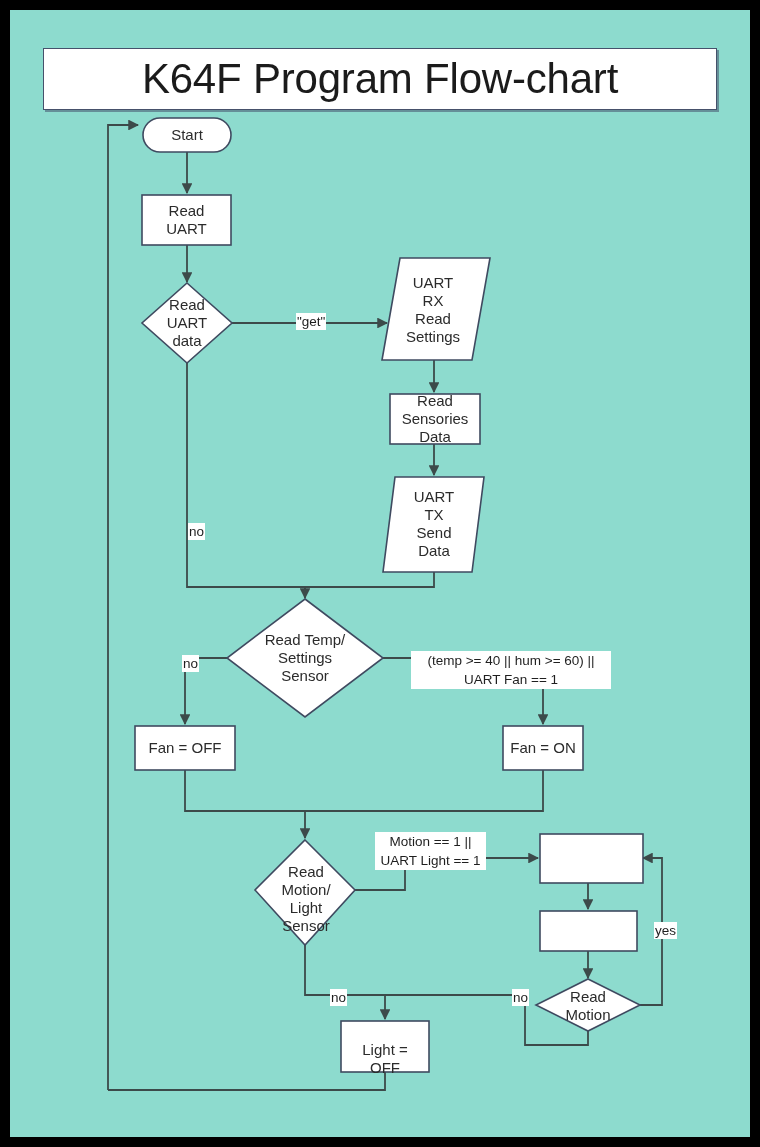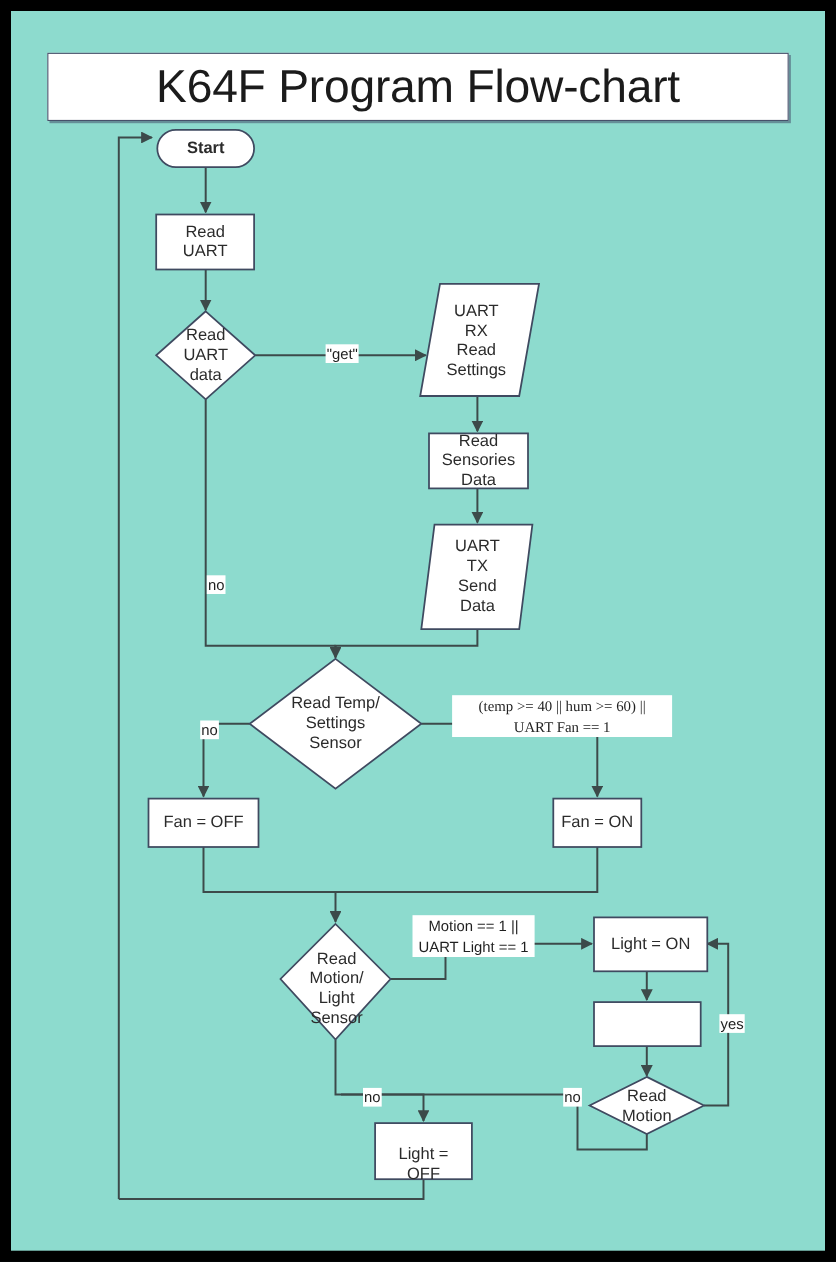--- a/index.html
+++ b/index.html
@@ -171,21 +171,21 @@
         <polygon points="578,969 630,995 578,1021 526,995" fill="#ffffff" stroke="#3f4a60" stroke-width="1.6"></polygon>
 
         <rect x="331" y="1011" width="88" height="51" fill="#ffffff" stroke="#3f4a60" stroke-width="1.6"></rect>
       </g>
     </svg>
 
     <div id="title-box">
       <div id="title-text">K64F Program Flow-chart</div>
     </div>
 
-    <div class="node-label" style="left:133px; top:108px; width:88px; height:34px;font-weight:bold;">Start</div>
+    <div class="node-label" style="left:133px; top:108px; width:88px; height:34px;">Start</div>
 
     <div class="node-label" style="left:132px; top:185px; width:89px; height:50px;">Read
 UART</div>
 
     <div class="node-label" style="left:137px; top:280px; width:80px; height:66px;">Read
 UART
 data</div>
 
     <div class="node-label" style="left:378px; top:258px; width:90px; height:84px;">UART
 RX
@@ -207,36 +207,35 @@
 
     <div class="node-label" style="left:493px; top:716px; width:80px; height:44px;">Fan = ON</div>
 
     <div class="node-label" style="left:125px; top:716px; width:100px; height:44px;">Fan = OFF</div>
 
     <div class="node-label" style="left:257px; top:849px; width:78px; height:80px;">Read
 Motion/
 Light
 Sensor</div>
 
-    <div class="node-label" style="left:530px; top:824px; width:103px; height:49px;">Light = ON</div>
 
 
     <div class="node-label" style="left:543px; top:976px; width:70px; height:40px;">Read
 Motion</div>
 
     <div class="node-label" style="left:331px; top:1011px; width:88px; height:51px;margin-top:12px;">Light =
 OFF</div>
 
     <div class="edge-label" style="left:286px; top:303px;">"get"</div>
 
     <div class="edge-label" style="left:178px; top:513px;">no</div>
 
     <div class="edge-label" style="left:172px; top:645px;">no</div>
 
-    <div class="edge-label two-line" style="left:401px; top:622px; width:200px;font-family:Liberation Serif, serif;">(temp &gt;= 40 || hum &gt;= 60) ||
+    <div class="edge-label two-line" style="left:401px; top:641px; width:200px;">(temp &gt;= 40 || hum &gt;= 60) ||
 UART Fan == 1</div>
 
     <div class="edge-label two-line" style="left:365px; top:822px; width:111px;">Motion == 1  ||
 UART Light == 1</div>
 
     <div class="edge-label" style="left:320px; top:979px;">no</div>
 
     <div class="edge-label" style="left:502px; top:979px;">no</div>
 
     <div class="edge-label" style="left:644px; top:912px;">yes</div>

